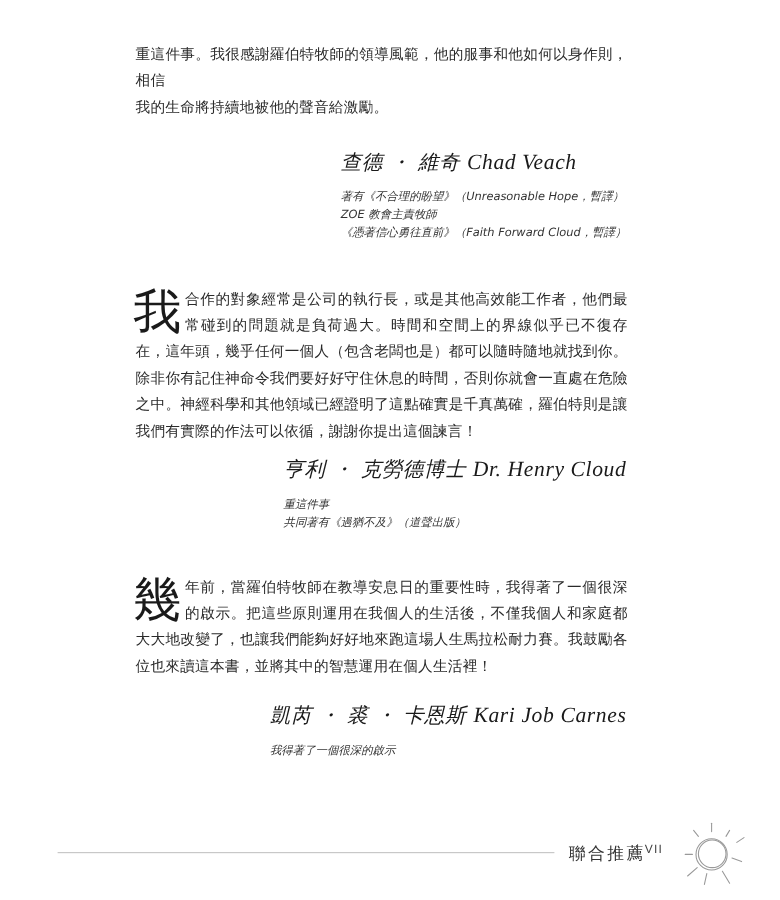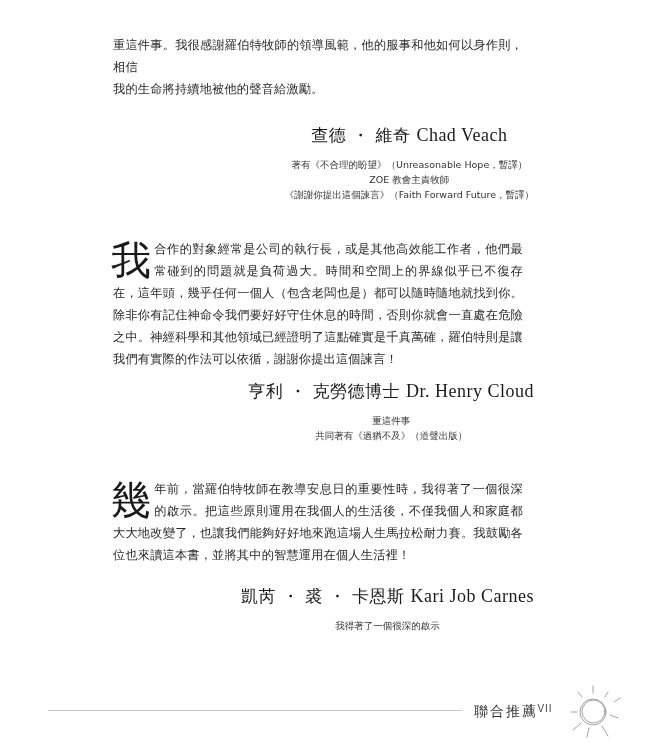--- a/index.html
+++ b/index.html
@@ -3,21 +3,21 @@
 <meta charset="utf-8">
 <style>
   html, body { margin: 0; padding: 0; background: #ffffff; }
   body { width: 650px; height: 750px; position: relative; overflow: hidden;
          font-family: "DejaVu Serif", "Liberation Serif", serif; color: #222; }
   .page { position: absolute; left: 0; top: 0; width: 650px; height: 602px; }
   .para { position: absolute; left: 113px; width: 410px; font-size: 12.2px; line-height: 22px;
           letter-spacing: 0.2px; color: #2a2a2a; text-align: justify; }
   .para p { margin: 0; }
   .dropcap { float: left; font-size: 40px; line-height: 40px; margin: 2px 3px 0 -2px; color: #1a1a1a; }
-  .sig { position: absolute; right: 116px; text-align: center; }
+  .sig { position: absolute; right: 128px; text-align: left; font-style: italic; }
   .sig-name { font-size: 17px; color: #1a1a1a; letter-spacing: 0.5px; white-space: nowrap; }
   .sig-name .en { font-family: "Liberation Serif", "DejaVu Serif", serif; font-size: 18px; }
   .sig-line { font-family: "DejaVu Sans", "Liberation Sans", sans-serif; font-size: 9.5px; color: #333;
               line-height: 15px; white-space: nowrap; }
   .footer-line { position: absolute; left: 48px; top: 710px; width: 414px; height: 1px; background: #c8c8c8; }
   .footer-label { position: absolute; left: 474px; top: 703px; font-size: 14px; color: #333;
                   letter-spacing: 2px; font-family: "DejaVu Serif", serif; }
   .footer-page { position: absolute; left: 530px; top: 703px; font-size: 10px; color: #444;
                  font-family: Liberation Sans, sans-serif; letter-spacing: 1px; }
   .sun { position: absolute; left: 558px; top: 682px; width: 70px; height: 60px; }
@@ -33,21 +33,21 @@
   </div>
 
   <div class="sig" style="top:124px;">
     <div class="sig-name">
       <span>查德 ・ 維奇</span>
       <span class="en">Chad Veach</span>
     </div>
     <div style="height:10px"></div>
     <div class="sig-line">著有《不合理的盼望》（Unreasonable Hope，暫譯）</div>
     <div class="sig-line">ZOE 教會主責牧師</div>
-    <div class="sig-line">《謝謝你提出這個諫言》（Faith Forward Future，暫譯）</div>
+    <div class="sig-line">《憑著信心勇往直前》（Faith Forward Cloud，暫譯）</div>
   </div>
 
   <div class="para" style="top:238px;">
     <span class="dropcap">我</span>
     <span>合作的對象經常是公司的執行長，或是其他高效能工作者，他們最常碰到的問題就是負荷過大。時間和空間上的界線似乎已不復存在，這年頭，幾乎任何一個人（包含老闆也是）都可以隨時隨地就找到你。除非你有記住神命令我們要好好守住休息的時間，否則你就會一直處在危險之中。神經科學和其他領域已經證明了這點確實是千真萬確，羅伯特則是讓我們有實際的作法可以依循，謝謝你提出這個諫言！</span>
   </div>
 
   <div class="sig" style="top:380px;">
     <div class="sig-name">
       <span>亨利 ・ 克勞德博士</span>

